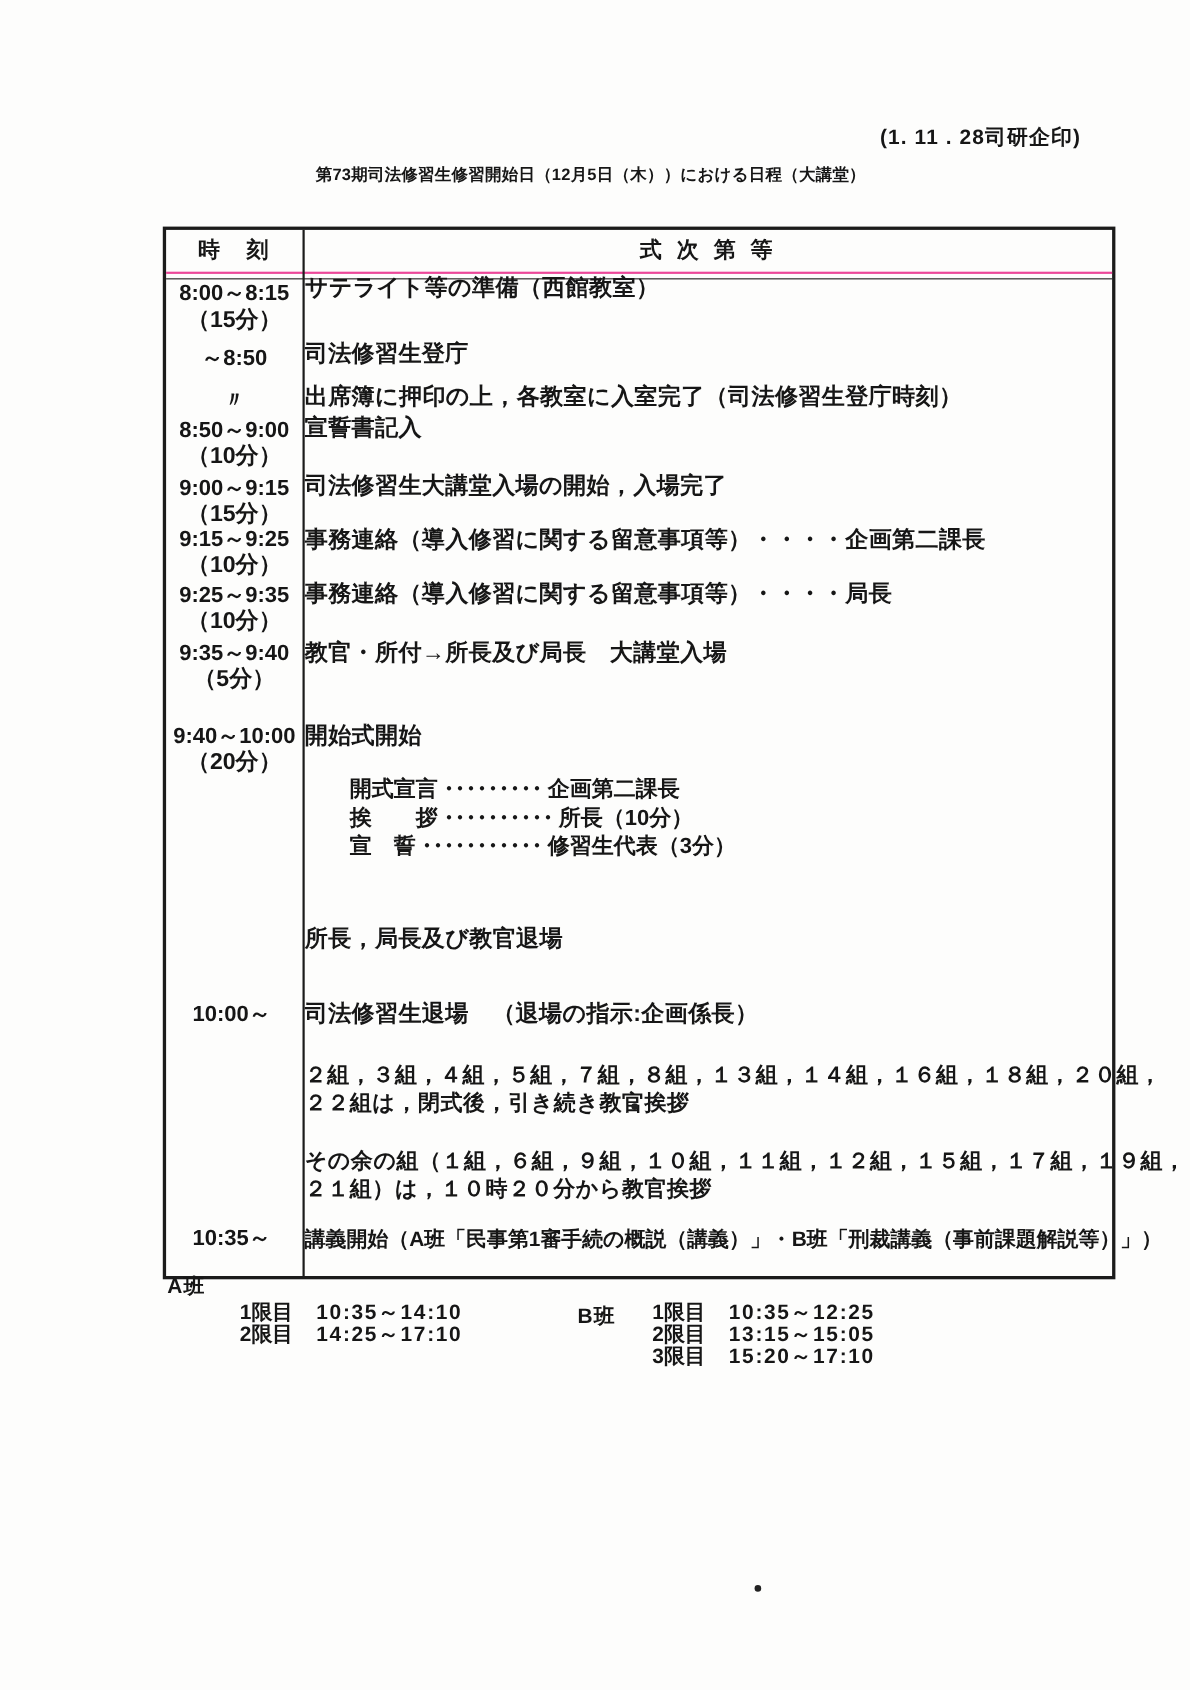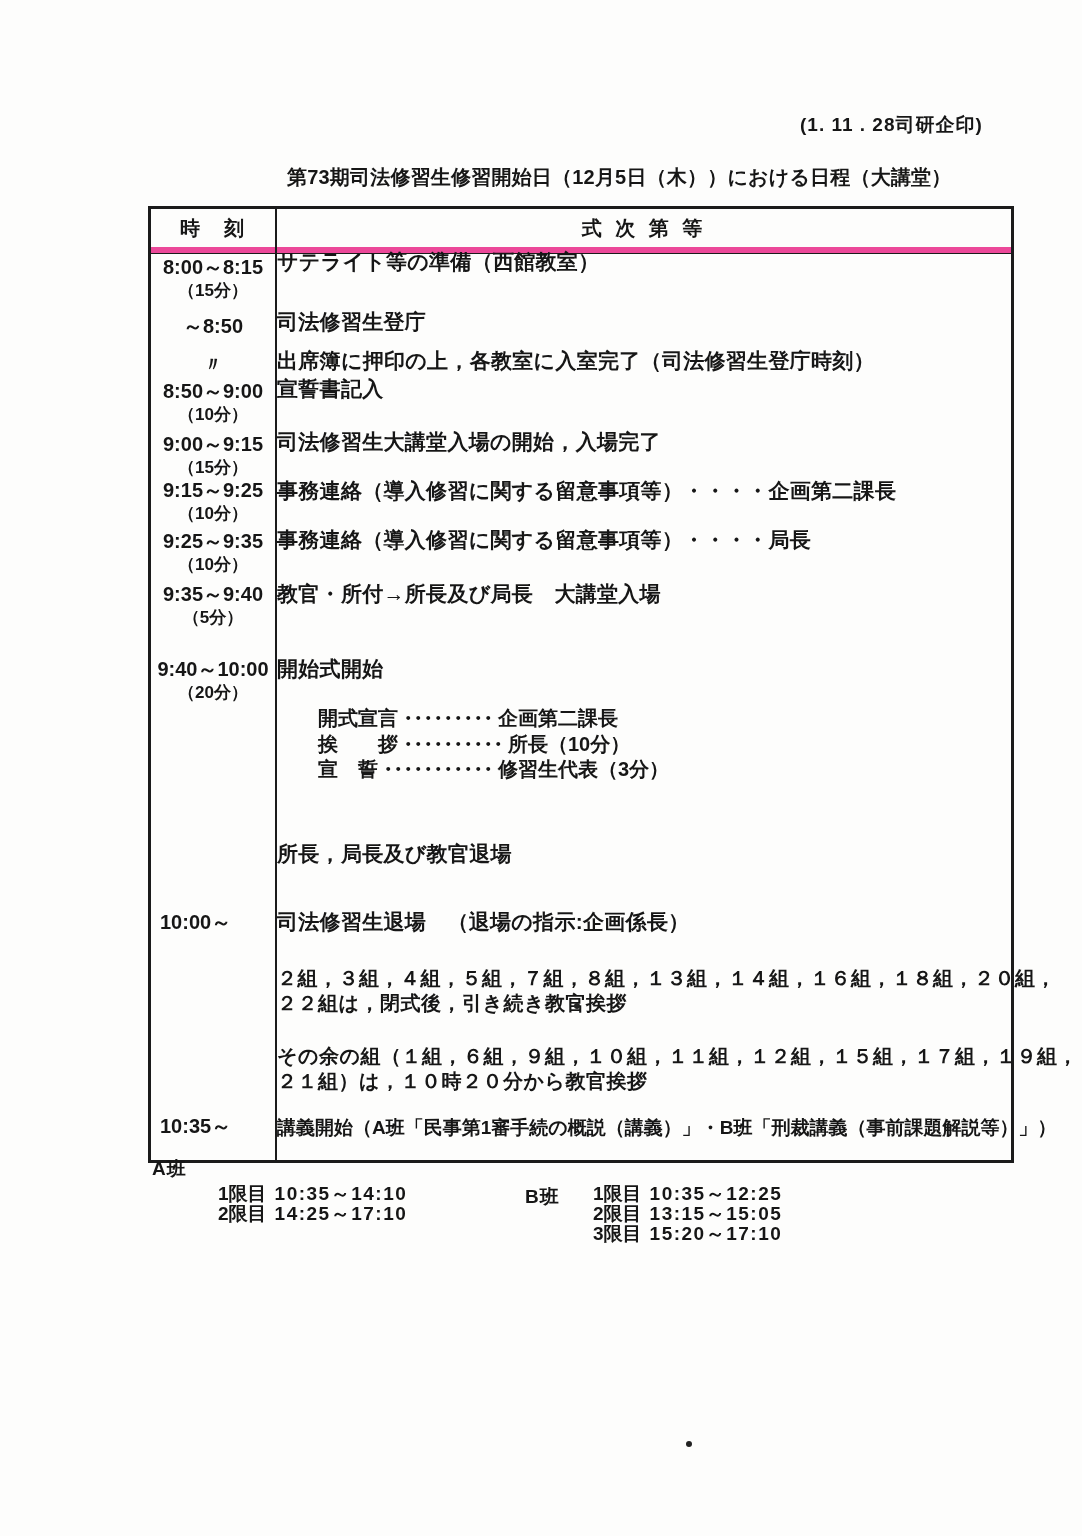--- a/index.html
+++ b/index.html
@@ -12,35 +12,35 @@
     position:relative;
     overflow:hidden;
   }
   .page { position:absolute; inset:0; }
 
   .stamp-note {
     position:absolute; left:800px; top:112px;
     font-size:19px; letter-spacing:1px; white-space:nowrap;
   }
   .doc-title {
-    position:absolute; left:287px; top:164px;
-    font-size:20px; letter-spacing:0.2px; white-space:nowrap;
+    position:absolute; left:287px; top:150px;
+    font-size:15px; letter-spacing:0.2px; white-space:nowrap;
   }
 
   
   .schedule-table {
     position:absolute; left:148px; top:206px;
     width:866px; height:957px;
     border:3px solid #1b1b1b;
     box-sizing:border-box;
     background:transparent;
   }
   .thead {
     position:absolute; top:0; left:0; right:0; height:38px;
-    border-bottom:6px solid #ec4899;
+    border-bottom:2px solid #ec4899;
   }
   .thead-underline {
     position:absolute; top:44px; left:0; right:0; height:1px;
     background:#1b1b1b;
   }
   .col-divider {
     position:absolute; left:124px; top:0; bottom:0; width:2px;
     background:#1b1b1b;
   }
   .th-time {
@@ -50,40 +50,40 @@
   .th-program {
     position:absolute; left:126px; right:0; top:0; height:24px;
     line-height:38px; text-align:center; font-size:20px; letter-spacing:4px;
   }
 
   .time-cell {
     position:absolute; left:0; width:124px;
     text-align:center; font-size:20px; line-height:24px;
     white-space:nowrap;
   }
-  .time-cell .d { font-size:17px; }
-  .time-cell.left { text-align:left; padding-left:9px; box-sizing:border-box; }
+  .time-cell .d { font-size:21px; }
+  .time-cell.left { text-align:left; padding-left:24px; box-sizing:border-box; }
 
   .program-cell {
     position:absolute; left:126px;
     font-size:21px; line-height:25px; letter-spacing:0.3px;
     white-space:nowrap;
   }
   .program-cell.two-line { font-size:20px; letter-spacing:0.5px; line-height:25px; }
   .program-cell.tight { font-size:19px; letter-spacing:0; }
 
   .ceremony { position:absolute; left:167px; font-size:20px; line-height:25.5px; white-space:nowrap; }
   .c-dots { letter-spacing:-10px; margin-right:10px; }
 
   
   .grp-label { position:absolute; font-size:19px; letter-spacing:1px; }
   .grp-lines { position:absolute; font-size:19px; line-height:20px; }
   .period-row { display:flex;justify-content:space-between; }
   .p-name { display:inline-block; }
-  .p-time { display:inline-block; margin-left:8px; letter-spacing:1.5px; }
+  .p-time { display:inline-block; margin-left:21px; letter-spacing:1.5px; }
 
   .speck { position:absolute; background:#222; border-radius:50%; }
 </style>
 </head>
 <body>
 
 <div class="page">
 
   <div class="stamp-note">(1. 11 . 28司研企印)</div>
   <div class="doc-title">第73期司法修習生修習開始日（12月5日（木））における日程（大講堂）</div>

